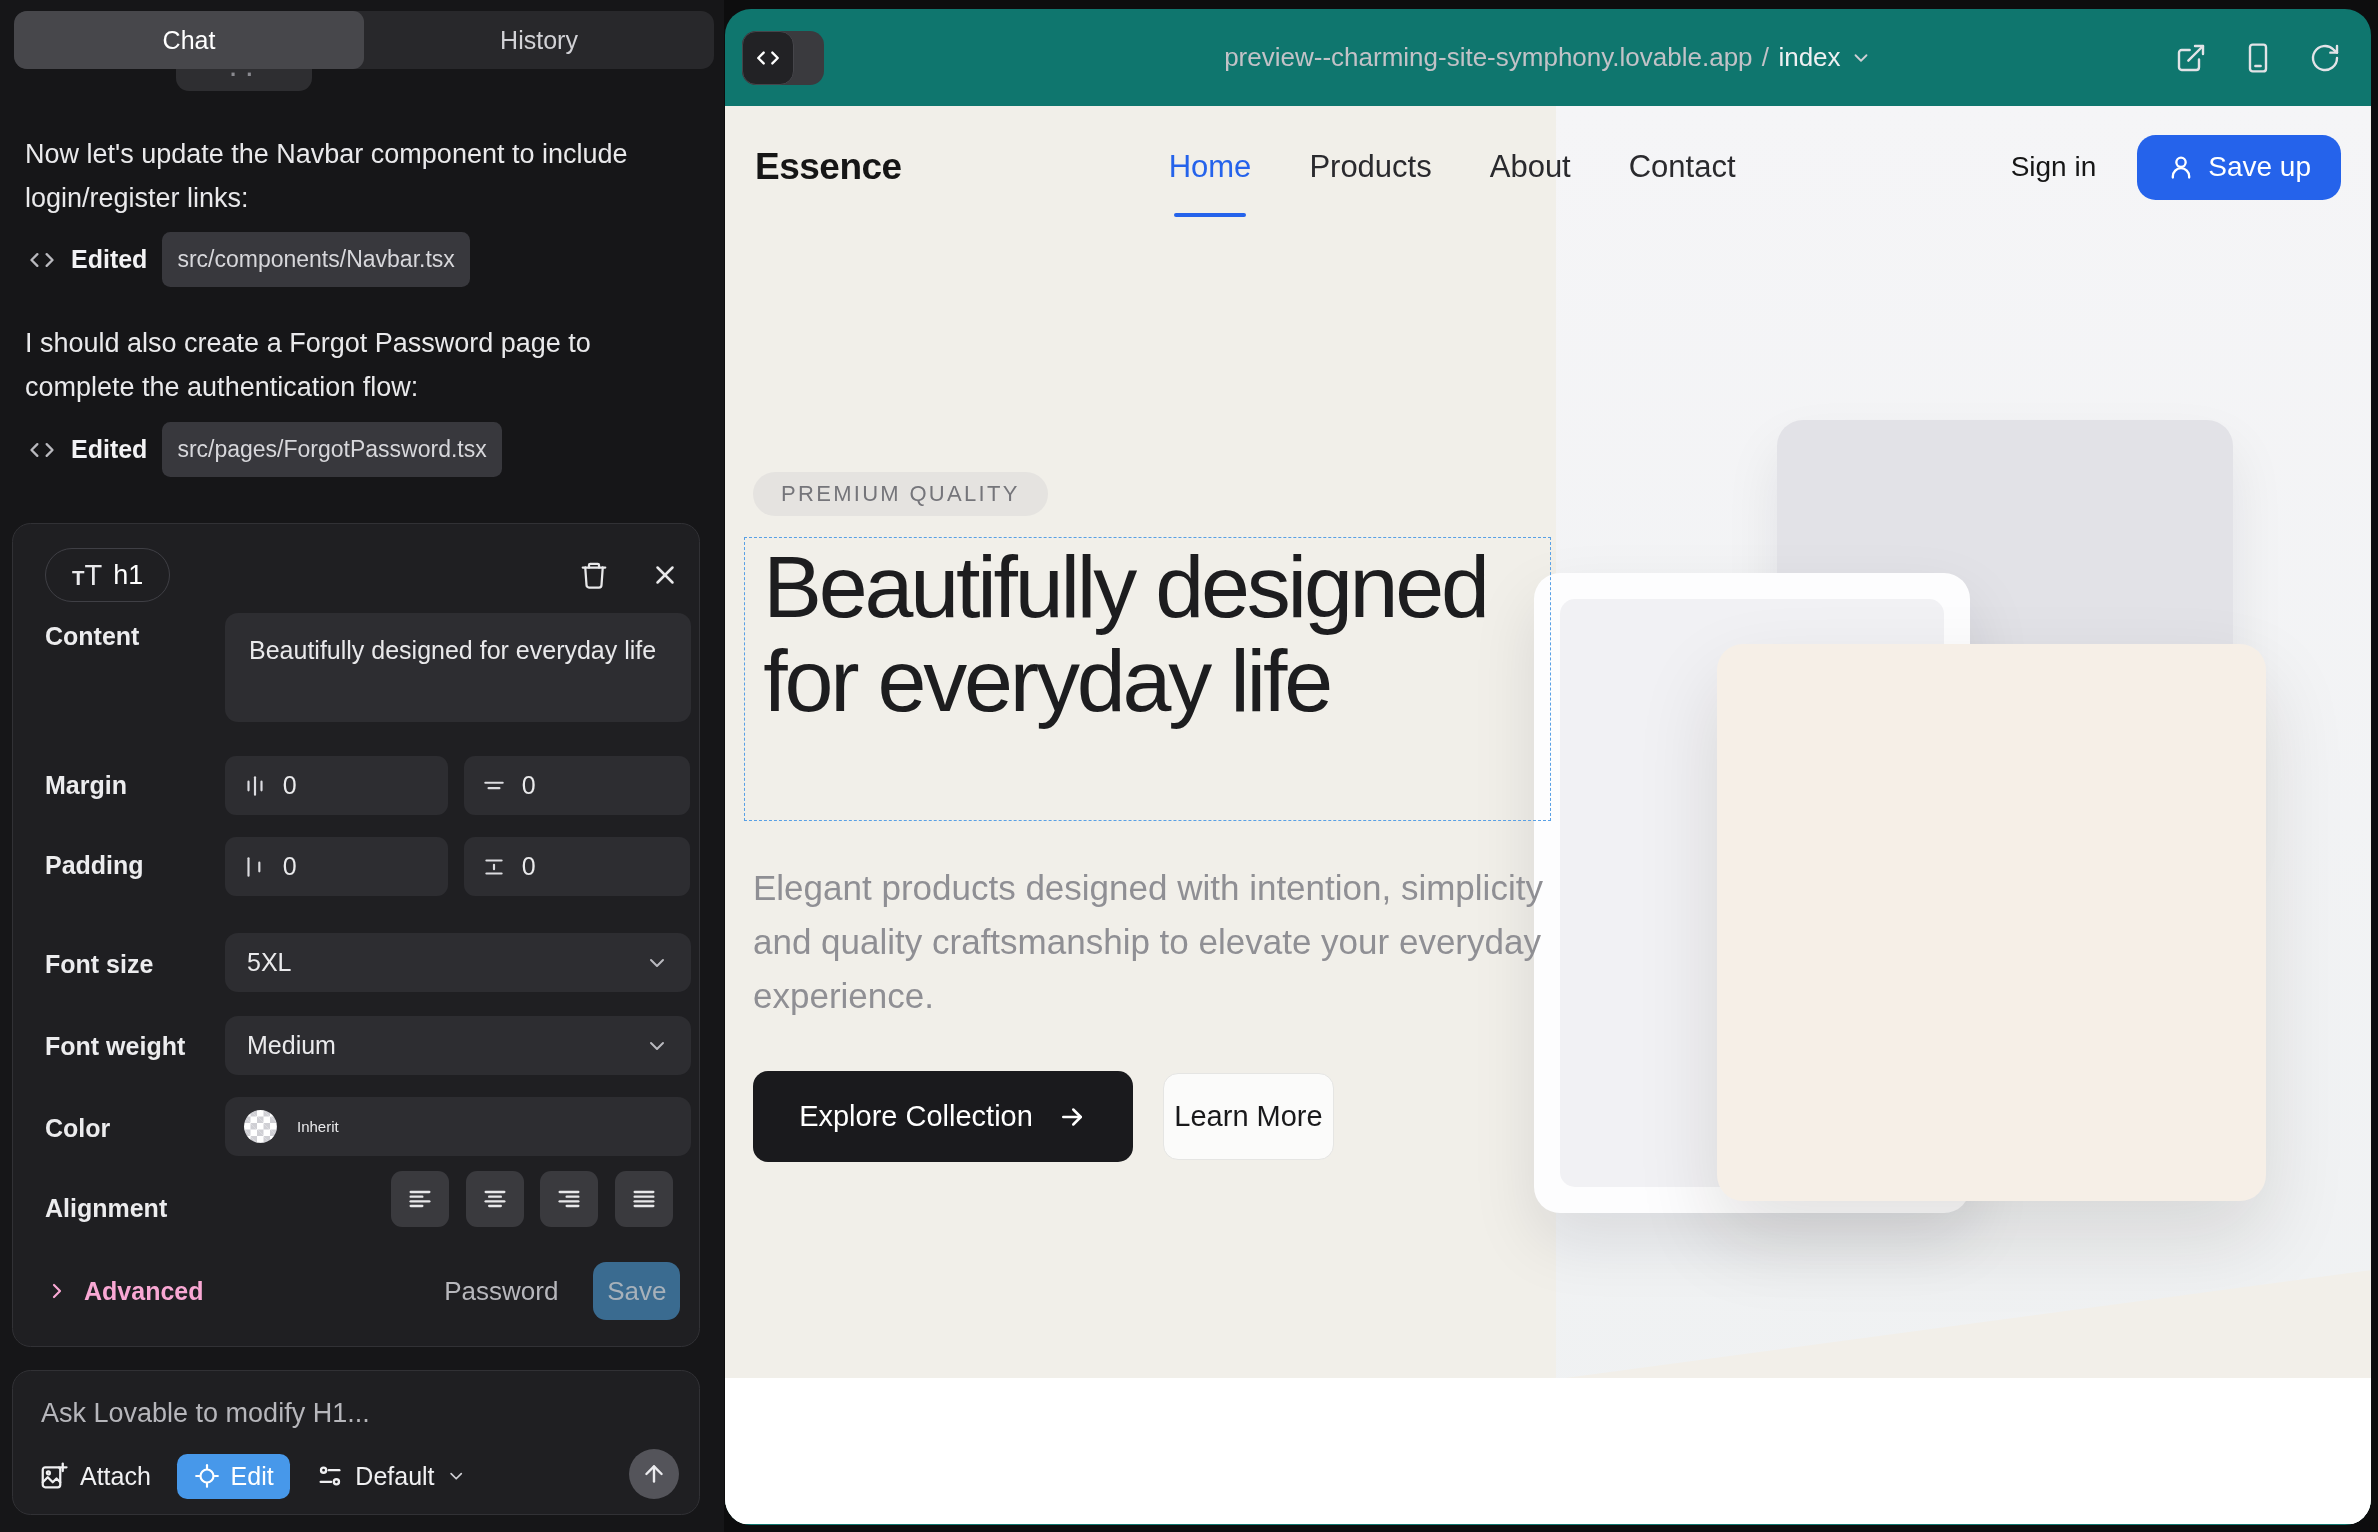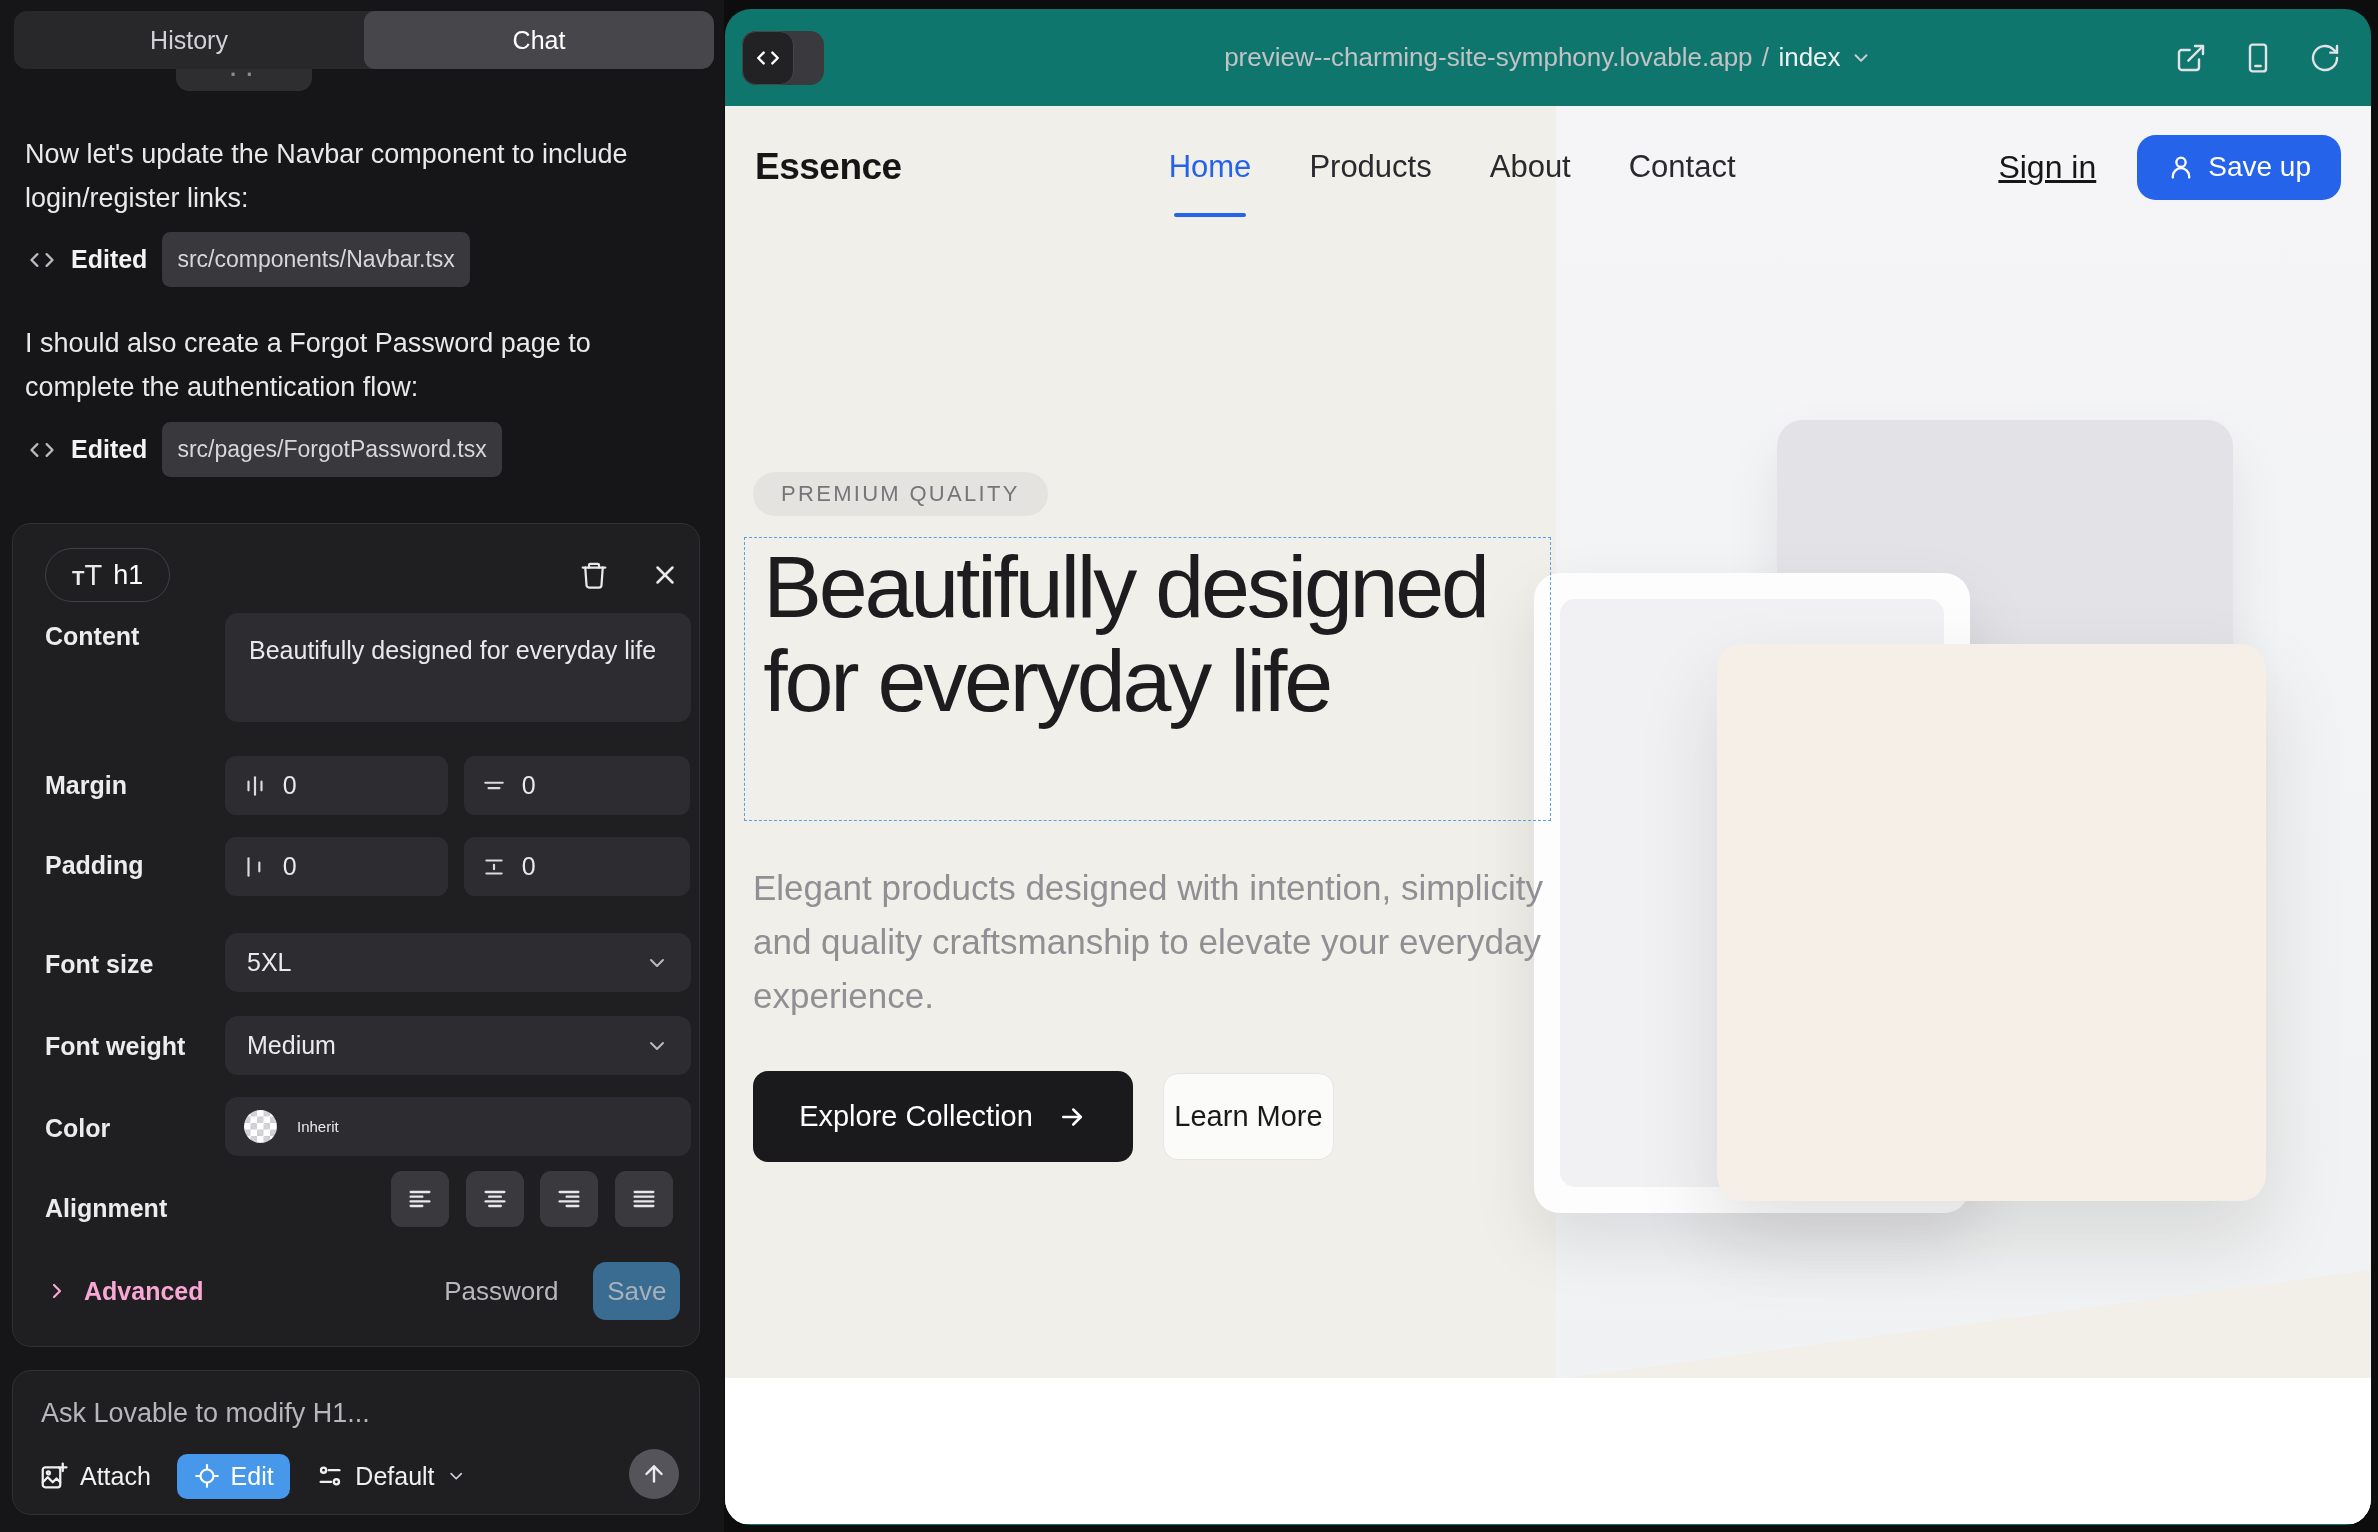--- a/index.html
+++ b/index.html
@@ -133,21 +133,21 @@
   .bottom-white { position:absolute; left:0; top:1272px; width:1646px; height:147px; background:#ffffff; }
 
   .site-nav { position:absolute; left:0; top:0; width:1646px; height:122px; display:flex;
               align-items:center; padding:0 30px; }
   .brand { font-size:37px; font-weight:700; color:#161616; letter-spacing:-0.5px; }
   .nav-links { display:flex; gap:58px; margin-left:267px; align-items:center; }
   .nav-item { font-size:31px; color:#2a2a2e; cursor:pointer; position:relative; }
   .nav-item.active { color:#2563eb; }
   .nav-underline { position:absolute; left:50%; transform:translateX(-50%); bottom:-32px;
                    width:72px; height:4.6px; border-radius:2.8px; }
-  .sign-in { margin-left:auto; font-size:32px; color:#161616; cursor:pointer;text-decoration:underline; }
+  .sign-in { margin-left:auto; font-size:28px; color:#161616; cursor:pointer; }
   .sign-up { margin-left:41px; height:65px; padding:0 30px; border-radius:18.6px; display:flex;
              align-items:center; gap:13px; color:#ffffff; font-size:28px; cursor:pointer; }
 
   .badge { position:absolute; left:28px; top:366px; height:44px; padding:0 28px; border-radius:927px;
            background:#e5e3e0; display:flex; align-items:center; font-size:22px; font-weight:500;
            letter-spacing:2.3px; color:#75757a; }
   .selection-box { position:absolute; left:18.6px; top:431px; width:807px; height:284px;
                    border:1.9px dashed #58a0e5; cursor:pointer; }
   .hero-heading { padding:1.9px 0 0 18.6px; font-size:88px; line-height:94px; font-weight:500;
                   letter-spacing:-3.2px; color:#1d1d1f; }
@@ -161,22 +161,22 @@
                    display:flex; align-items:center; justify-content:center; font-size:29px; cursor:pointer; }
 </style>
 </head>
 <body>
 
 <div class="app">
 
   <div class="chat-panel">
 
     <div class="tabbar">
+      <div class="tab active">Chat</div>
       <div class="tab">History</div>
-      <div class="tab active">Chat</div>
     </div>
 
     <div class="frag-chip">
       <span class="frag-dots">··</span>
     </div>
 
     <div class="msg msg1">Now let's update the Navbar component to include login/register links:</div>
 
     <div class="edited-row edited1">
       <svg width="28" height="28" viewBox="0 0 24 24" fill="none" stroke="currentColor" stroke-width="2" stroke-linecap="round" stroke-linejoin="round">

